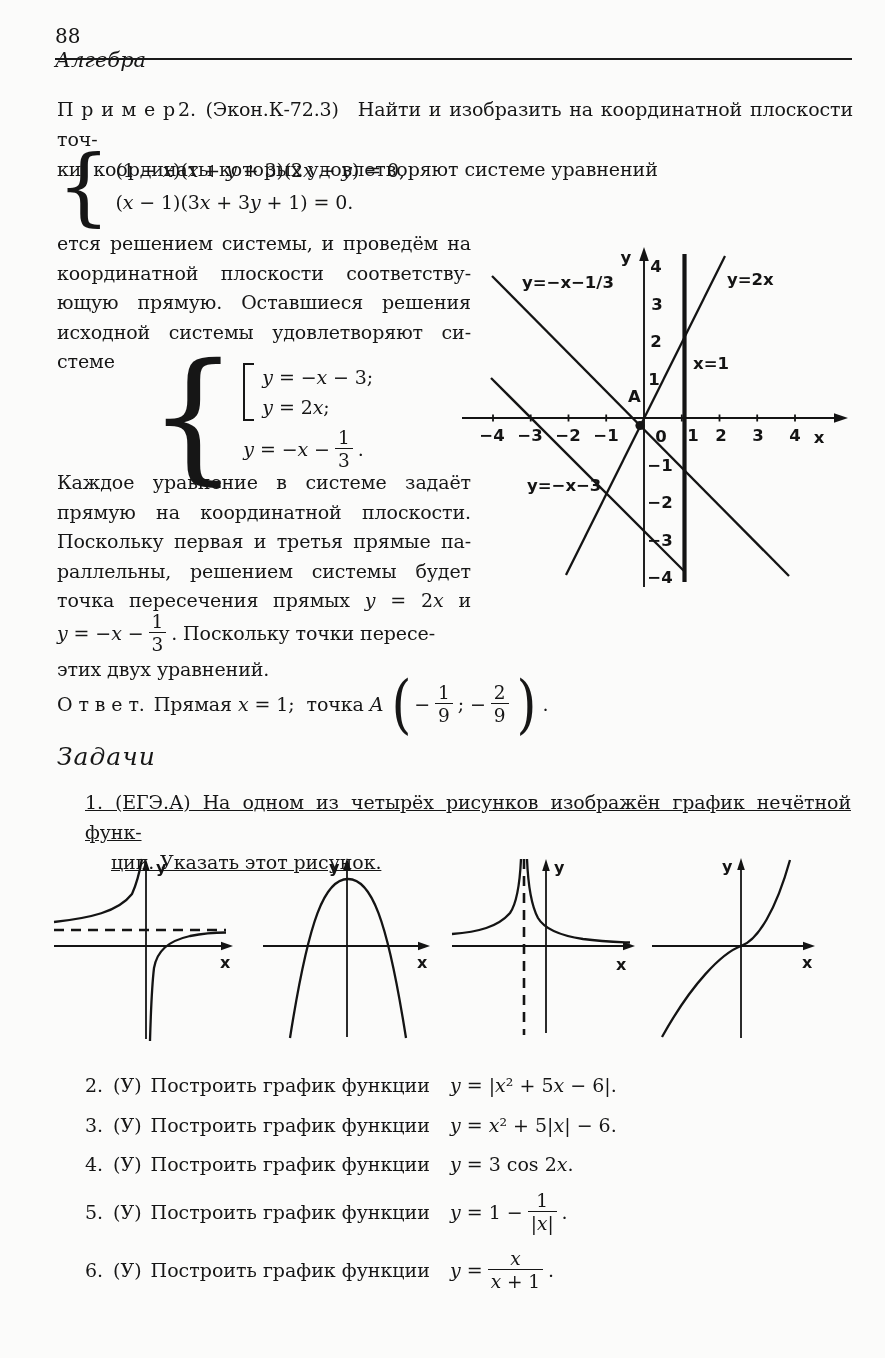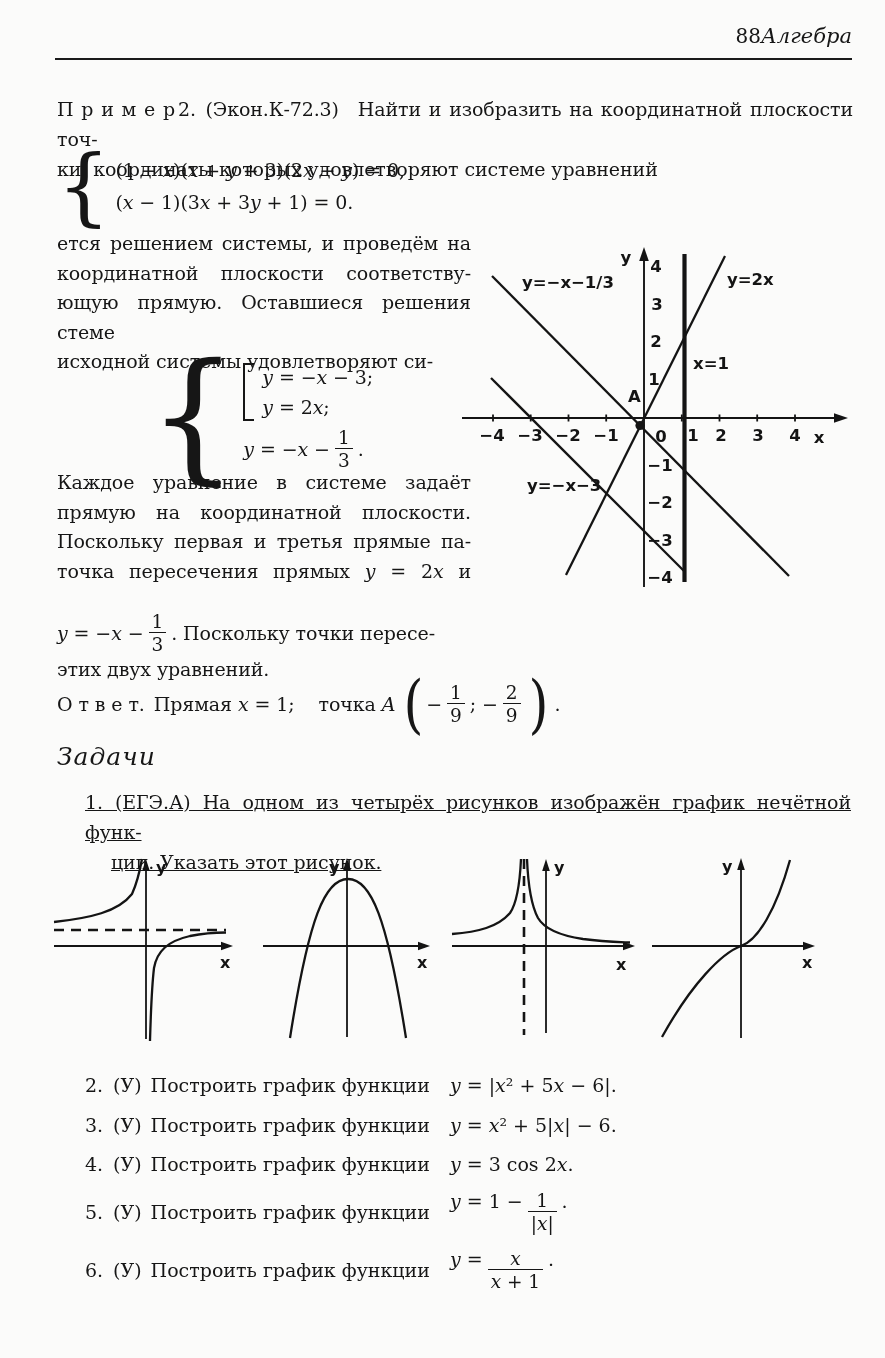--- a/index.html
+++ b/index.html
@@ -1,20 +1,20 @@
 <!DOCTYPE html>
 <html><head>
 <meta charset="utf-8">
 <style>
   html,body{margin:0;padding:0;background:#e8e8e8;}
   .page{position:relative;width:885px;height:1358px;background:#fbfbfa;
         font-family:"DejaVu Serif",serif;color:#161616;overflow:hidden;margin:0 auto;}
   .abs{position:absolute;}
   
-  .header{left:55px;top:24px;width:797px;display:flex;justify-content:flex-end;align-items:baseline;font-size:20px;}
+  .header{left:55px;top:24px;width:797px;display:flex;justify-content:flex-start;align-items:baseline;font-size:20px;flex-direction:column;}
   .header .section{font-style:italic;font-size:21px;}
   .hrule{left:55px;top:58px;width:797px;border-top:2.2px solid #1a1a1a;height:0;}
   
   .txt{font-size:19px;line-height:30px;letter-spacing:-0.1px;}
   .jlines div{text-align:justify;text-align-last:justify;}
   .jlines div:last-child{text-align:left;text-align-last:left;}
   .alljust div{text-align:justify;text-align-last:justify;}
   i{font-style:italic;}
   
   .frac{display:inline-flex;flex-direction:column;align-items:center;vertical-align:middle;
@@ -24,21 +24,21 @@
   
   .brace{line-height:0;font-weight:400;margin-right:5px;display:inline-block;}
   .brace1{font-size:84px;}
   .brace2{font-size:142px;}
   .bigp{font-size:64px;line-height:0;display:inline-block;transform:scaleX(.8);}
   .brk{width:9px;align-self:stretch;border:2.4px solid #161616;border-right:none;margin:1px 8px 1px 0;}
   .flexrow{display:flex;align-items:center;}
   .task{position:absolute;left:85px;display:flex;align-items:center;font-size:19px;}
   .task .tnum{min-width:28px;}
   .task .ttag{margin-right:9px;}
-  .task .tformula{margin-left:20px;display:inline-flex;align-items:flex-start;}
+  .task .tformula{margin-left:20px;display:inline-flex;align-items:center;}
   svg{display:block;}
   .gtxt{font-family:"DejaVu Sans",sans-serif;font-weight:bold;font-size:16.5px;fill:#141414;}
   .gtxt-s{font-family:"DejaVu Sans",sans-serif;font-weight:bold;font-size:16px;fill:#141414;}
 </style>
 </head>
 <body>
 
 <div class="page">
 
   <div class="abs header">
@@ -57,22 +57,22 @@
     <div>
       <div class="txt" style="line-height:32px;"><span>(1 − <i>x</i>)(<i>x</i> + <i>y</i> + 3)(2<i>x</i> − <i>y</i>) = 0,</span></div>
       <div class="txt" style="line-height:32px;"><span>(<i>x</i> − 1)(3<i>x</i> + 3<i>y</i> + 1) = 0.</span></div>
     </div>
   </div>
 
   <div class="abs txt jlines" style="left:57px;top:229px;width:414px;line-height:29.6px;">
       <div><span>ется решением системы, и проведём на</span></div>
       <div><span>координатной плоскости соответству-</span></div>
       <div><span>ющую прямую. Оставшиеся решения</span></div>
+      <div><span>исходной системы удовлетворяют си-</span></div>
       <div><span>стеме</span></div>
-      <div><span>исходной системы удовлетворяют си-</span></div>
     </div>
 
   <div class="abs flexrow" style="left:148px;top:366px;height:100px;">
     <span class="brace brace2">{</span>
     <div>
       <div class="flexrow">
         <span class="brk"></span>
         <div>
           <div class="txt"><span><i>y</i> = −<i>x</i> − 3;</span></div>
           <div class="txt"><span><i>y</i> = 2<i>x</i>;</span></div>
@@ -86,40 +86,41 @@
         </span>
         <span class="txt">.</span>
       </div>
     </div>
   </div>
 
   <div class="abs txt alljust" style="left:57px;top:468px;width:414px;line-height:29.6px;">
       <div><span>Каждое уравнение в системе задаёт</span></div>
       <div><span>прямую на координатной плоскости.</span></div>
       <div><span>Поскольку первая и третья прямые па-</span></div>
+      <div><span>раллельны, решением системы будет</span></div>
       <div><span>точка пересечения прямых <i>y</i> = 2<i>x</i> и</span></div>
     </div>
 
   <div class="abs flexrow txt" style="left:57px;top:610px;height:46px;">
     <span><span><i>y</i> = −<i>x</i> −</span></span>
     <span class="frac">
       <span class="num"><span>1</span></span>
       <span class="den"><span>3</span></span>
     </span>
     <span>. Поскольку точки пересе-</span>
   </div>
 
   <div class="abs txt jlines" style="left:57px;top:655px;width:414px;line-height:29.6px;">
       <div><span>этих двух уравнений.</span></div>
     </div>
 
   <div class="abs flexrow txt" style="left:57px;top:676px;height:56px;">
     <span>О т в е т.</span>
     <span style="margin-left:9px;"><span>Прямая <i>x</i> = 1;</span></span>
-    <span style="margin-left:24px;"><span>точка <i>A</i></span></span>
+    <span style="margin-left:12px;"><span>точка <i>A</i></span></span>
     <span class="bigp" style="margin-left:6px;">(</span>
     <span>−</span>
     <span class="frac">
       <span class="num">1</span>
       <span class="den">9</span>
     </span>
     <span>;</span>
     <span style="margin-left:6px;">−</span>
     <span class="frac">
       <span class="num">2</span>

